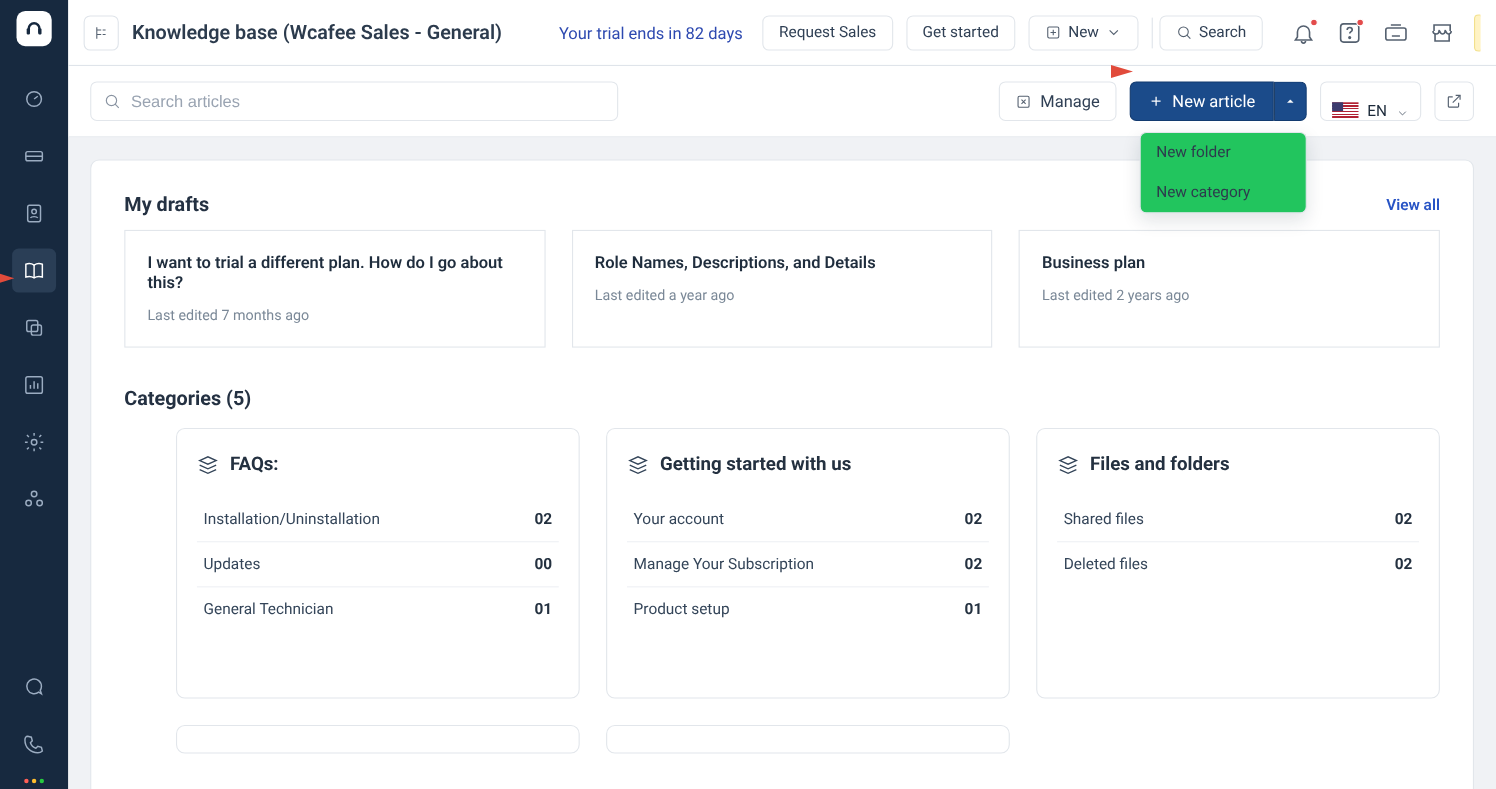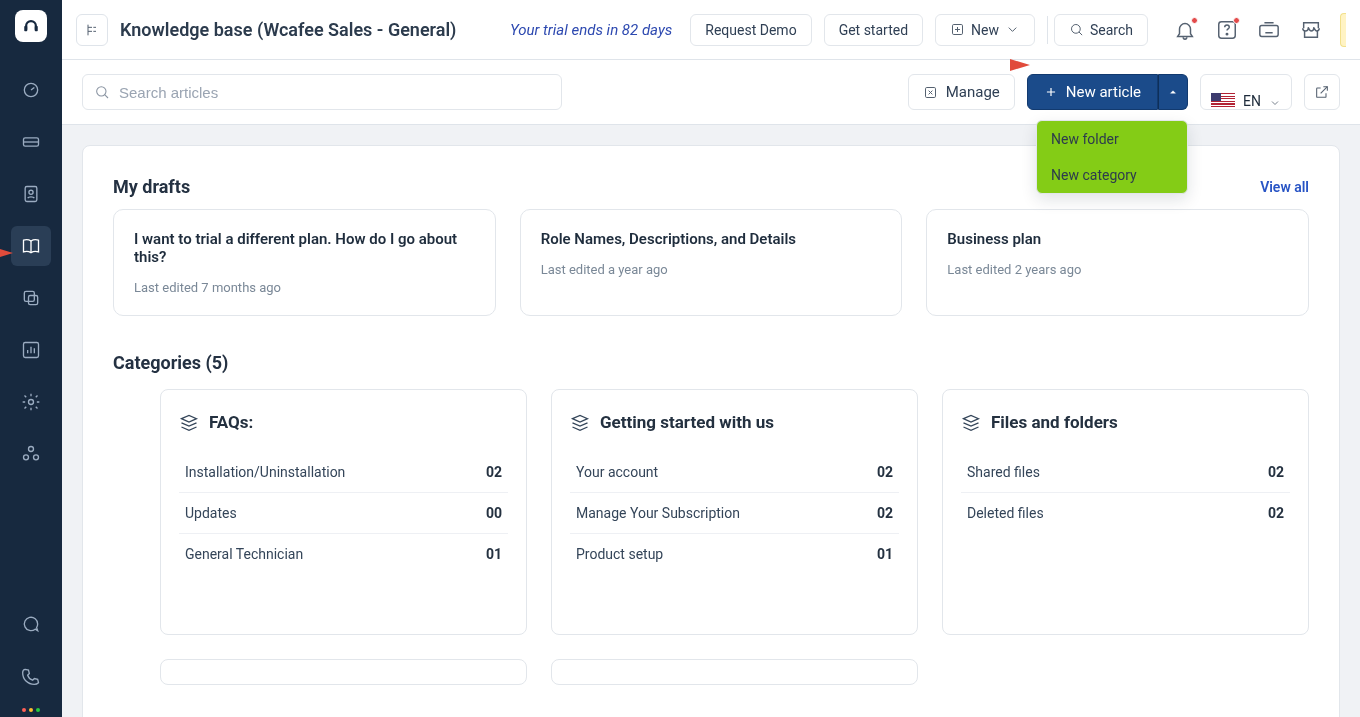--- a/index.html
+++ b/index.html
@@ -32,57 +32,57 @@
   .dots span{width:4px;height:4px;border-radius:50%;}
   .dots .d1{background:#ff5f56;}
   .dots .d2{background:#ffbd2e;}
   .dots .d3{background:#27c93f;}
   .main{flex:1;display:flex;flex-direction:column;overflow:hidden;}
   .topbar{height:60px;background:#fff;border-bottom:1px solid var(--border);display:flex;align-items:center;padding:0 14px 0 14px;}
   .tree-btn{width:32px;height:32px;border:1px solid var(--border);border-radius:6px;display:flex;align-items:center;justify-content:center;margin-right:12px;cursor:pointer;}
   .tree-btn svg{stroke:#556170;fill:none;stroke-width:1.5;}
   .crumb{font-size:18px;font-weight:600;color:#2c3b4d;}
   .top-spacer{flex:1;}
-  .trial{color:#2d49b0;font-size:15px;margin-right:18px;font-style:italic;}
+  .trial{color:#2d49b0;font-size:15px;margin-right:18px;}
   .gbtn{height:32px;border:1px solid var(--border2);background:#fff;border-radius:6px;padding:0 14px;display:inline-flex;align-items:center;font-size:14px;color:#304055;margin-right:12px;cursor:pointer;gap:6px;}
   .gbtn svg{stroke:#556170;fill:none;stroke-width:1.6;width:15px;height:15px;}
   .vsep{width:1px;height:28px;background:var(--border);margin:0 6px 0 0;}
   .top-icon{width:34px;height:34px;display:flex;align-items:center;justify-content:center;cursor:pointer;position:relative;margin-left:8px;}
   .top-icon svg{stroke:#556170;fill:none;stroke-width:1.6;}
   .reddot{position:absolute;top:4px;right:4px;width:7px;height:7px;border-radius:50%;background:#e34b4b;border:1px solid #fff;}
   .top-pill{width:6px;height:34px;background:var(--yellow);border:1px solid #f2e08c;border-right:none;border-radius:4px 0 0 4px;margin-left:12px;}
   .toolbar{background:#fff;border-bottom:1px solid var(--border);padding:14px 20px;display:flex;align-items:center;gap:12px;}
   .search-wrap{position:relative;width:480px;}
   .search-wrap svg{position:absolute;left:12px;top:50%;transform:translateY(-50%);stroke:#8a94a2;fill:none;stroke-width:1.6;}
   .search-inp{width:100%;height:36px;border:1px solid var(--border2);border-radius:6px;padding:0 12px 0 36px;font-size:15px;color:#37485c;background:#fff;}
   .search-inp::placeholder{color:#9aa4b2;}
   .tool-spacer{flex:1;}
   .btn-outline{height:36px;border:1px solid var(--border2);background:#fff;border-radius:6px;padding:0 14px;display:inline-flex;align-items:center;gap:8px;font-size:15px;color:#304055;cursor:pointer;}
   .btn-outline svg{stroke:#556170;fill:none;stroke-width:1.6;}
   .splitbtn{display:inline-flex;height:36px;position:relative;}
   .splitbtn .main-btn{background:var(--primary);color:#fff;border:1px solid var(--primary-dk);border-radius:6px 0 0 6px;padding:0 16px;display:inline-flex;align-items:center;gap:8px;font-size:15px;cursor:pointer;}
   .splitbtn .main-btn svg{stroke:#fff;fill:none;stroke-width:2;}
   .splitbtn .caret-btn{background:var(--primary);border:1px solid var(--primary-dk);border-left-color:#0e2f59;border-radius:0 6px 6px 0;width:30px;display:inline-flex;align-items:center;justify-content:center;cursor:pointer;}
   .splitbtn .caret-btn svg{stroke:#fff;fill:#fff;}
-  .dd-menu{position:absolute;top:46px;right:0;width:152px;background:#84cc16;border:1px solid var(--border2);border-radius:6px;box-shadow:0 6px 16px rgba(20,30,50,.12);overflow:hidden;z-index:5;}
+  .dd-menu{position:absolute;top:46px;right:0;width:152px;background:#22c55e;border:1px solid var(--border2);border-radius:6px;box-shadow:0 6px 16px rgba(20,30,50,.12);overflow:hidden;z-index:5;}
   .dd-item{padding:10px 14px;font-size:14px;color:#2d3b4d;cursor:pointer;}
   .lang{height:36px;border:1px solid var(--border2);border-radius:6px;padding:0 10px;display:inline-flex;align-items:flex-end;gap:8px;cursor:pointer;}
   .flag{width:24px;height:16px;background:linear-gradient(#b22234 0 8%,#fff 8% 16%,#b22234 16% 24%,#fff 24% 32%,#b22234 32% 40%,#fff 40% 48%,#b22234 48% 56%,#fff 56% 64%,#b22234 64% 72%,#fff 72% 80%,#b22234 80% 88%,#fff 88% 100%);position:relative;}
   .flag:before{content:"";position:absolute;left:0;top:0;width:10px;height:8px;background:#3c3b6e;}
   .lang svg{stroke:#556170;fill:none;stroke-width:1.6;}
   .icon-sq{height:36px;width:36px;border:1px solid var(--border2);border-radius:6px;display:inline-flex;align-items:center;justify-content:center;cursor:pointer;}
   .icon-sq svg{stroke:#556170;fill:none;stroke-width:1.6;}
   .content{flex:1;overflow:auto;background:var(--bg);}
   .sheet{background:#fff;margin:20px 20px 0;border-radius:8px;padding:30px 30px 40px;border:1px solid var(--border2);}
   .sec-head{display:flex;align-items:center;margin-bottom:12px;}
   .sec-title{font-size:18px;font-weight:700;color:#243142;}
   .sec-spacer{flex:1;}
   .view-all{color:var(--blue);font-size:14px;font-weight:600;cursor:pointer;}
   .cards-row{display:grid;grid-template-columns:repeat(3,1fr);gap:24px;margin-bottom:36px;}
-  .draft-card{border:1px solid var(--border2);border-radius:10px;padding:20px;cursor:pointer;}
+  .draft-card{border:1px solid var(--border2);border-radius:0;padding:20px;cursor:pointer;}
   .draft-card .t{font-weight:600;color:#1f2d3d;margin-bottom:14px;font-size:15px;}
   .draft-card .m{color:var(--muted2);font-size:13px;}
   .cat-row{display:grid;grid-template-columns:repeat(3,1fr);gap:24px;margin-top:16px;padding-left:47px;}
   .cat-card{border:1px solid var(--border2);border-radius:8px;padding:22px 18px 10px;min-height:246px;}
   .cat-head{display:flex;align-items:center;gap:10px;margin-bottom:20px;}
   .cat-head svg{stroke:#344559;fill:none;stroke-width:1.5;}
   .cat-head .ct{font-size:17px;font-weight:700;color:#243140;}
   .cat-item{display:flex;align-items:center;padding:12px 6px;border-bottom:1px solid #eef0f4;cursor:pointer;}
   .cat-item:last-child{border-bottom:none;}
   .cat-item .n{flex:1;color:#344559;}
@@ -184,21 +184,21 @@
   <div class="main">
     <div class="topbar">
       <div class="tree-btn">
         <svg width="16" height="16" viewBox="0 0 24 24">
             <path d="M6 4v16M6 8h6M6 14h6M14 8h4M14 14h4"></path>
           </svg>
       </div>
       <div class="crumb">Knowledge base (Wcafee Sales - General)</div>
       <div class="top-spacer"></div>
       <div class="trial">Your trial ends in 82 days</div>
-      <div class="gbtn">Request Demo</div>
+      <div class="gbtn">Request Sales</div>
       <div class="gbtn">Get started</div>
       <div class="gbtn">
         <svg viewBox="0 0 24 24">
             <rect x="4" y="4" width="16" height="16" rx="2"></rect>
             <path d="M12 8v8M8 12h8"></path>
           </svg>
         <span>New</span>
         <svg viewBox="0 0 24 24" width="12" height="12">
             <path d="M6 9l6 6 6-6"></path>
           </svg>

